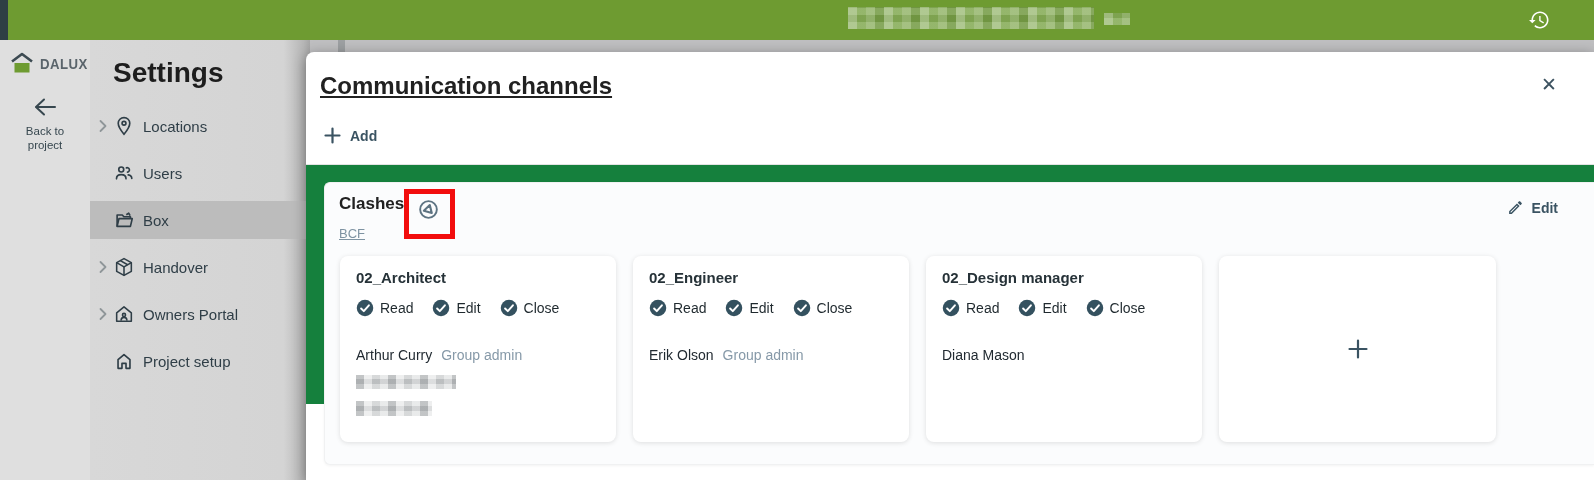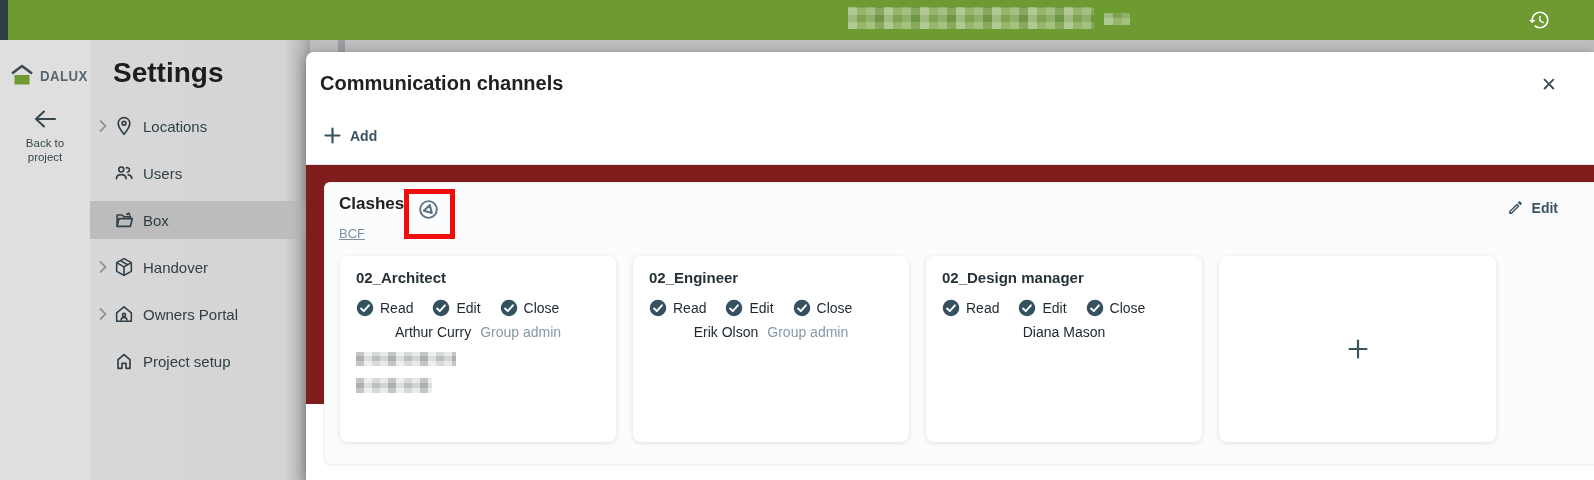--- a/index.html
+++ b/index.html
@@ -15,63 +15,63 @@
       repeating-linear-gradient(0deg, rgba(255,255,255,.14) 0 7px, rgba(0,0,0,.05) 7px 14px);}
   .px-green.small{left:1104px;top:13px;width:26px;height:12px;}
   .history-btn{position:absolute;right:42px;top:7px;width:26px;height:26px;display:flex;align-items:center;justify-content:center;cursor:pointer;}
 
   
   .backdrop-strip{position:absolute;left:310px;top:40px;right:0;height:13px;background:#bfbfc1;}
   .backdrop-scroll{position:absolute;left:338px;top:40px;width:7px;height:13px;background:#9da0a2;}
 
   
   .rail{position:absolute;left:0;top:40px;width:90px;height:440px;background:#dfdfdf;}
-  .logo{display:flex;align-items:center;gap:5px;padding:24px 0 0 9px;}
+  .logo{display:flex;align-items:center;gap:5px;padding:12px 0 0 9px;}
   .logo-text{font-size:15px;font-weight:700;color:#5a646b;letter-spacing:.5px;transform:scaleX(.88);transform-origin:left;}
   .back-btn{margin-top:22px;display:flex;flex-direction:column;align-items:center;cursor:pointer;}
   .back-label{margin-top:6px;font-size:11.5px;line-height:14px;color:#37474f;text-align:center;width:62px;}
 
   
   .sidebar{position:absolute;left:90px;top:40px;width:220px;height:440px;
     background:linear-gradient(90deg,#d8d8d8 0%,#d4d4d4 88%,#b6b6b6 97%,#a6a6a6 100%);}
   .sidebar-title{padding:17px 0 0 23px;font-size:28px;font-weight:700;color:#1d1d1d;}
   .menu{position:absolute;left:0;top:58px;width:100%;}
   .menu-item{position:relative;height:38px;margin-top:9px;display:flex;align-items:center;cursor:pointer;}
   .menu-item .chev{position:absolute;left:8px;display:flex;}
   .menu-item .mi-icon{position:absolute;left:23px;display:flex;}
   .menu-item .mi-label{position:absolute;left:53px;font-size:15px;color:#2f3e47;white-space:nowrap;}
   .menu-item.selected{background:#bcbcbc;}
 
   
   .modal{position:absolute;left:306px;top:52px;width:1288px;height:428px;background:#ffffff;
     border-radius:8px 0 0 0;box-shadow:0 3px 14px rgba(0,0,0,.38);}
-  .modal-title{position:absolute;left:14px;top:20px;font-size:20px;font-weight:700;color:#212121;}
+  .modal-title{position:absolute;left:14px;top:20px;font-size:24px;font-weight:700;color:#212121;text-decoration:underline;}
   .close-btn{position:absolute;right:34px;top:21px;width:22px;height:22px;display:flex;align-items:center;justify-content:center;cursor:pointer;font-size:19px;color:#3c5260;font-weight:400;}
   .add-btn{position:absolute;left:18px;top:75px;display:flex;align-items:center;gap:9px;cursor:pointer;}
   .add-btn .lbl{font-size:14px;font-weight:700;color:#3a5362;}
   .modal-divider{position:absolute;left:0;top:112px;width:100%;height:1px;background:#e3e3e3;}
-  .modal-body{position:absolute;left:0;top:113px;width:100%;height:239px;background:#7f1d1d;}
+  .modal-body{position:absolute;left:0;top:113px;width:100%;height:239px;background:#15803d;}
 
   
   .section{position:absolute;left:18px;top:17px;right:0;height:283px;background:#fbfcfd;
     border:1px solid #f0f1f2;border-right:none;border-radius:6px 0 0 6px;box-shadow:0 1px 3px rgba(0,0,0,.05);}
   .section-title{position:absolute;left:14px;top:11px;font-size:17px;font-weight:700;color:#212121;}
   .badge-icon{position:absolute;left:92px;top:15px;display:flex;}
   .annotation-box{position:absolute;left:79px;top:6px;width:51px;height:50px;border:5px solid #f20d0d;pointer-events:none;}
   .section-sub{position:absolute;left:14px;top:43px;font-size:13px;color:#7e93a2;text-decoration:underline;}
   .edit-btn{position:absolute;right:36px;top:16px;display:flex;align-items:center;gap:8px;cursor:pointer;}
   .edit-btn .lbl{font-size:14px;font-weight:700;color:#3a5362;}
 
   .cards{position:absolute;left:15px;top:73px;display:flex;gap:17px;}
   .card{width:276px;height:186px;background:#ffffff;border-radius:8px;box-shadow:0 1px 5px rgba(0,0,0,.12);padding:13px 16px;}
   .card-name{font-size:15px;font-weight:700;color:#263238;}
   .perm-row{display:flex;align-items:center;gap:19px;margin-top:13px;}
   .perm{display:flex;align-items:center;gap:6px;}
   .perm .lbl{font-size:14px;color:#1f292e;}
-  .member-row{display:flex;align-items:baseline;margin-top:7px;justify-content:center;}
+  .member-row{display:flex;align-items:baseline;margin-top:30px;}
   .member-name{font-size:14px;color:#212a31;}
   .member-role{font-size:14px;color:#8699a8;margin-left:9px;}
   .px-gray{background:#d6d8d9;
     background-image:
       repeating-linear-gradient(90deg, rgba(110,115,118,.28) 0 8px, rgba(255,255,255,.40) 8px 16px, rgba(110,115,118,.10) 16px 24px, rgba(255,255,255,.22) 24px 32px),
       repeating-linear-gradient(0deg, rgba(255,255,255,.32) 0 5px, rgba(95,100,104,.14) 5px 10px);}
   .redline1{width:100px;height:14px;margin-top:12px;}
   .redline2{width:76px;height:15px;margin-top:12px;}
   .card.add-card{display:flex;align-items:center;justify-content:center;cursor:pointer;width:277px;}
 

